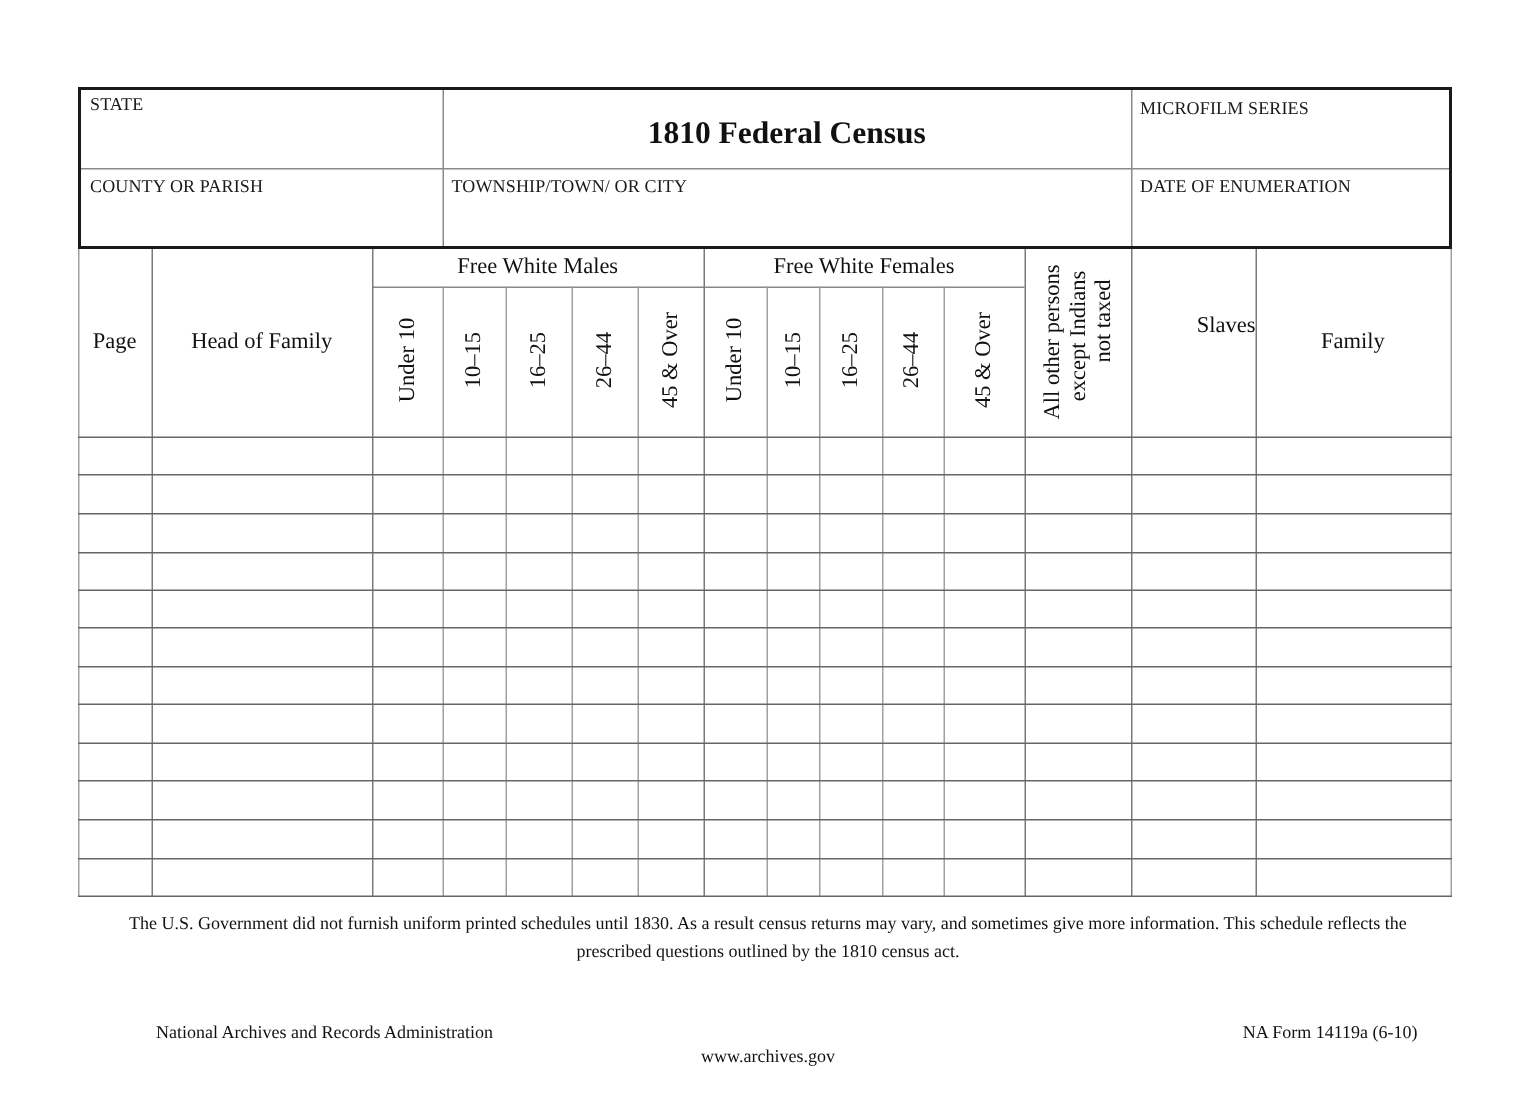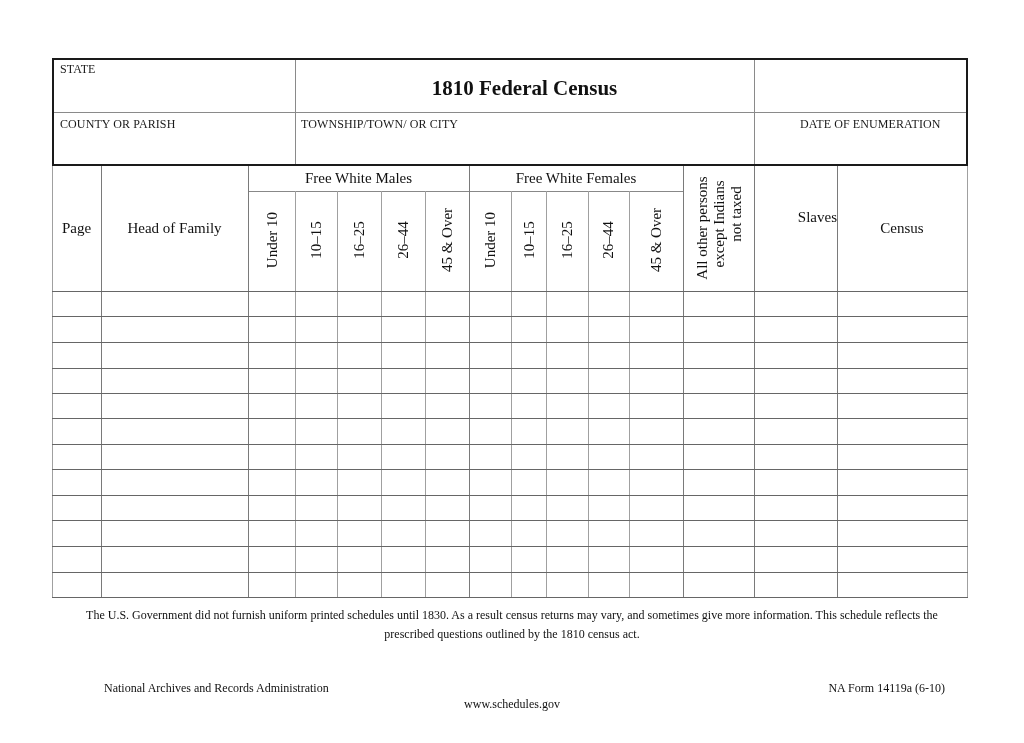--- a/index.html
+++ b/index.html
@@ -61,27 +61,30 @@
 
   <div class="vline" style="left:241px; top:0; height:104px;"></div>
   <div class="vline" style="left:700px; top:0; height:104px;"></div>
 
   <div class="cell" style="left:0; top:0; width:241px; height:52px;">
     <span class="small-label" style="left:6px; top:2px;">STATE</span>
   </div>
   <div class="cell" style="left:241px; top:0; width:459px; height:52px;">
     <span class="title" style="left:0; width:459px; top:16px;">1810 Federal Census</span>
   </div>
+  <div class="cell" style="left:700px; top:0; width:212px; height:52px;">
+    <span class="small-label" style="left:6px; top:5px;">MICROFILM SERIES</span>
+  </div>
   <div class="cell" style="left:241px; top:52px; width:459px; height:52px;">
     <span class="small-label" style="left:6px; top:5px;">TOWNSHIP/TOWN/ OR CITY</span>
   </div>
   <div class="cell" style="left:0; top:52px; width:241px; height:52px;">
     <span class="small-label" style="left:6px; top:5px;">COUNTY OR PARISH</span>
   </div>
-  <div class="cell" style="left:740px; top:52px; width:212px; height:52px;">
+  <div class="cell" style="left:700px; top:52px; width:212px; height:52px;">
     <span class="small-label" style="left:6px; top:5px;">DATE OF ENUMERATION</span>
   </div>
 </div>
 
 <div id="grid" class="abs">
 
   <div class="gl-v light" style="left:0; top:0; height:432px;"></div>
   <div class="gl-v light" style="left:915px; top:0; height:432px;"></div>
 
   <div class="gl-h" style="left:196px; top:25px; width:435px; border-top-color:#888;"></div>
@@ -99,21 +102,21 @@
   <div class="gl-v light" style="left:577px; top:25px; height:407px;"></div>
   <div class="gl-v" style="left:631px; top:0; height:432px;"></div>
   <div class="gl-v" style="left:702px; top:0; height:432px;"></div>
   <div class="gl-v" style="left:785px; top:0; height:432px;"></div>
 
   <span class="hdr-text" style="left:0; width:49px; top:54px;">Page</span>
   <span class="hdr-text" style="left:49px; width:147px; top:54px;">Head of Family</span>
   <span class="hdr-text" style="left:196px; width:221px; top:4px;">Free White Males</span>
   <span class="hdr-text" style="left:417px; width:214px; top:4px;">Free White Females</span>
   <span class="hdr-text" style="left:702px; width:83px; top:43px;text-align:right;">Slaves</span>
-  <span class="hdr-text" style="left:785px; width:130px; top:54px;">Census</span>
+  <span class="hdr-text" style="left:785px; width:130px; top:54px;">Family</span>
 
   <span class="rot" style="left:220px; top:74px;">Under 10</span>
   <span class="rot" style="left:264px; top:74px;">10–15</span>
   <span class="rot" style="left:307px; top:74px;">16–25</span>
   <span class="rot" style="left:351px; top:74px;">26–44</span>
   <span class="rot" style="left:395px; top:74px;">45 &amp; Over</span>
 
   <span class="rot" style="left:438px; top:74px;">Under 10</span>
   <span class="rot" style="left:477px; top:74px;">10–15</span>
   <span class="rot" style="left:515px; top:74px;">16–25</span>
@@ -149,13 +152,13 @@
   <div class="cell" style="left:0; top:329px; width:916px; height:25px;"></div>
   <div class="cell" style="left:0; top:354px; width:916px; height:26px;"></div>
   <div class="cell" style="left:0; top:380px; width:916px; height:26px;"></div>
   <div class="cell" style="left:0; top:406px; width:916px; height:25px;"></div>
 </div>
 
 <div class="footnote">The U.S. Government did not furnish uniform printed schedules until 1830.  As a result census returns may vary, and sometimes give more information.  This schedule reflects the prescribed questions outlined by the 1810 census act.</div>
 
 <span class="foot-small" style="left:84px; top:681px;margin-left:20px;">National Archives and Records Administration</span>
 <span class="foot-small" style="right:79px; top:681px;">NA Form 14119a (6-10)</span>
-<span class="foot-small" style="left:0; width:1024px; text-align:center; top:697px;">www.schedules.gov</span>
+<span class="foot-small" style="left:0; width:1024px; text-align:center; top:697px;">www.archives.gov</span>
 
 </body></html>

